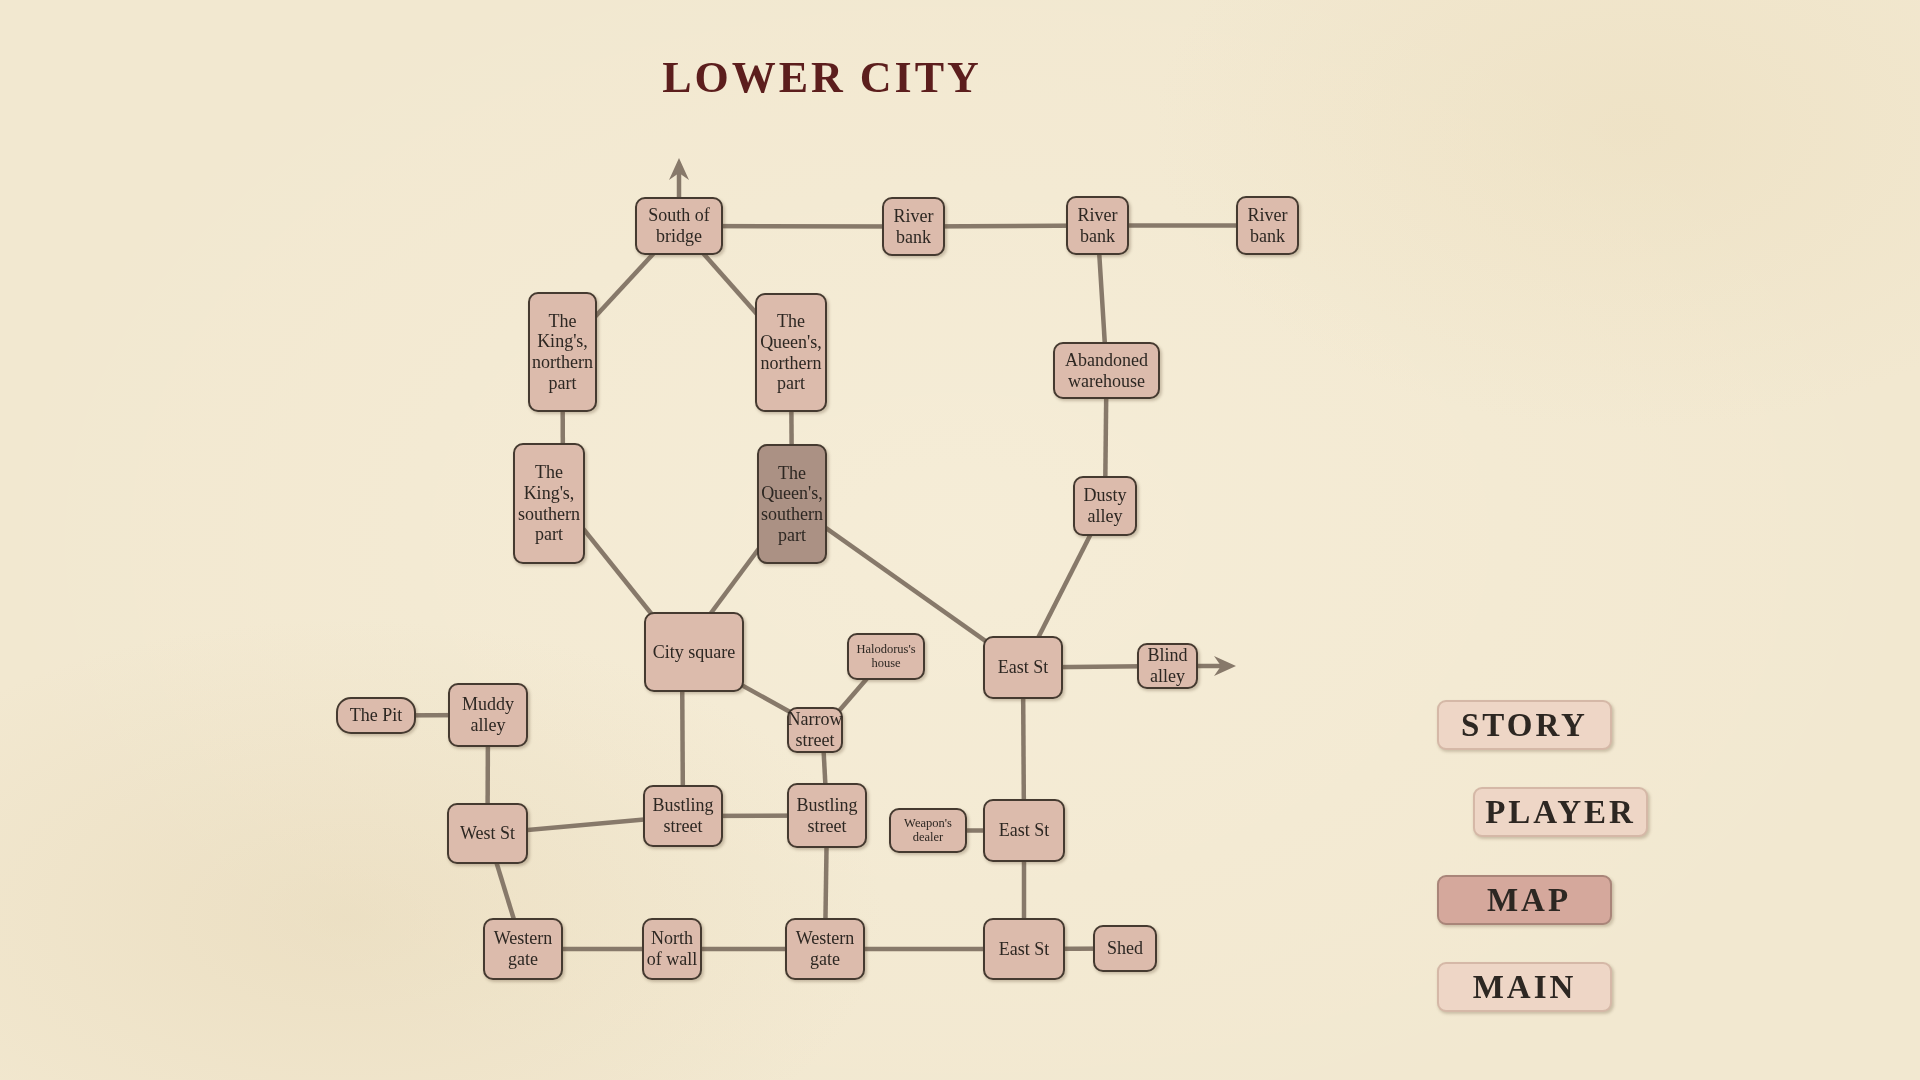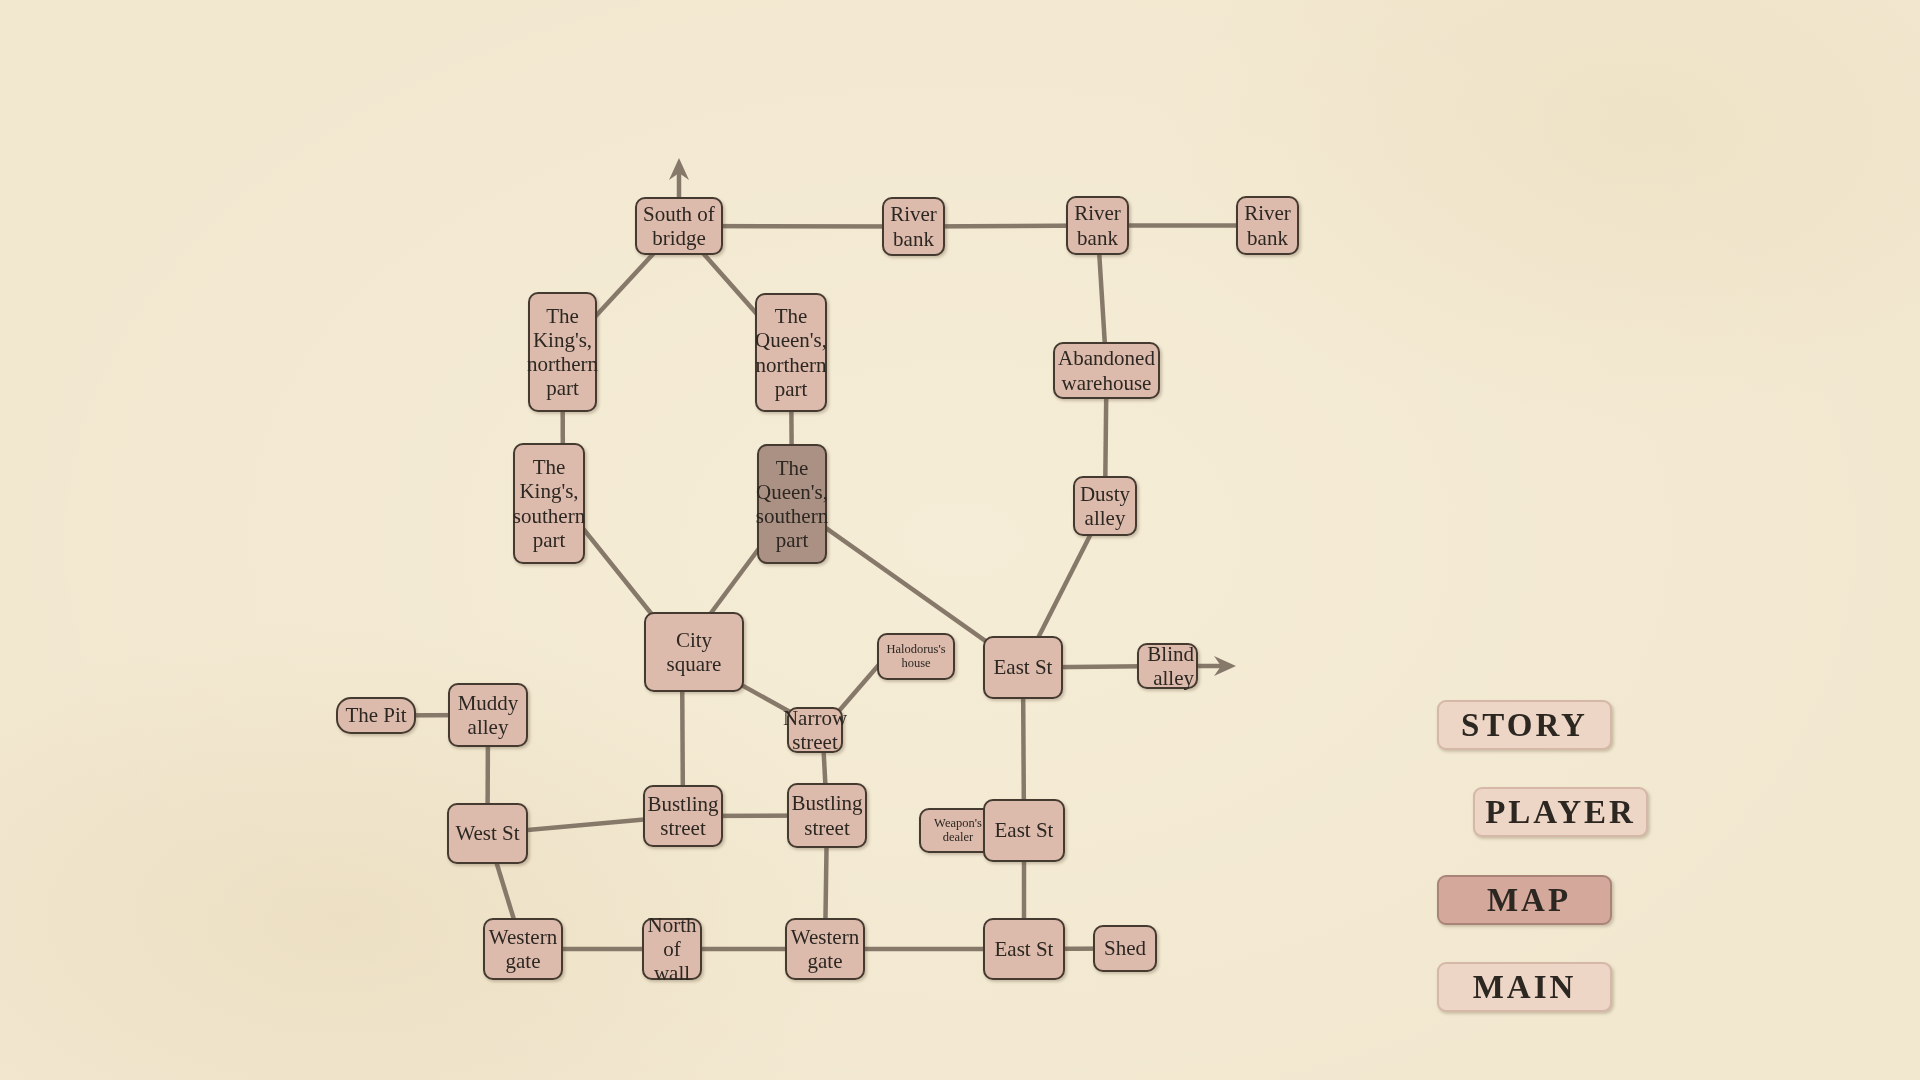--- a/index.html
+++ b/index.html
@@ -22,42 +22,43 @@
     font-size:44px; font-weight:bold; letter-spacing:3px; white-space:nowrap;
     color:var(--title-text);
   }
   svg.map-canvas{position:absolute; left:0; top:0; z-index:1;}
   svg.map-canvas line{stroke:var(--edge); stroke-width:4.5;}
   svg.map-canvas polygon{fill:var(--edge);}
   #nodes .node{
     position:absolute; z-index:2; box-sizing:border-box;
     display:flex; align-items:center; justify-content:center; text-align:center;
     background:var(--node-fill); border:2px solid var(--node-border); border-radius:10px;
-    color:#2d2722; font-size:21px; line-height:1.15; padding:2px;
+    color:#2d2722; font-size:18px; line-height:1.15; padding:2px;
     box-shadow:1.5px 2px 3px rgba(90,70,45,0.28);
   }
   #nodes .node.highlight{background:var(--node-highlight-fill);}
-  #nodes .node.small{font-size:12.5px; line-height:1.1;margin-left:30px;}
+  #nodes .node.small{font-size:12.5px; line-height:1.1;}
   .navbtn{
     position:absolute; left:1437px; width:175px; height:50px; z-index:3;
     display:flex; align-items:center; justify-content:center; box-sizing:border-box;
     background:var(--button-fill); border:2px solid rgba(165,130,110,0.35); border-radius:9px;
     font-family:"Liberation Serif","DejaVu Serif",serif;
     font-size:33px; font-weight:bold; letter-spacing:3px; color:var(--button-text);
     box-shadow:1.5px 2px 3px rgba(90,70,45,0.25); cursor:pointer;
   }
   .navbtn.active{background:var(--button-active-fill); border-color:#a5published;}
   .navbtn.active{border-color:#a98579;}
   .navbtn:nth-of-type(1){top:700px;} .navbtn:nth-of-type(2){top:787px;margin-left:36px;}
   .navbtn:nth-of-type(3){top:875px;padding-left:9px;} .navbtn:nth-of-type(4){top:962px;}
 </style>
 </head>
 <body>
 
 <div class="stage">
+  <div class="map-title">LOWER CITY</div>
   <svg class="map-canvas" id="edges" width="1920" height="1080">
       <line x1="679" y1="226" x2="913.5" y2="226.5"></line>
       <line x1="913.5" y1="226.5" x2="1097.5" y2="225.5"></line>
       <line x1="1097.5" y1="225.5" x2="1267.5" y2="225.5"></line>
       <line x1="1097.5" y1="225.5" x2="1106.5" y2="370.5"></line>
       <line x1="1106.5" y1="370.5" x2="1105" y2="506"></line>
       <line x1="1105" y1="506" x2="1023" y2="667.5"></line>
       <line x1="679" y1="226" x2="562.5" y2="352"></line>
       <line x1="679" y1="226" x2="791" y2="352.5"></line>
       <line x1="562.5" y1="352" x2="563" y2="503.5"></line>
@@ -128,21 +129,21 @@
       </div>
       <div class="node small" style="left: 847px; top: 633px; width: 78px; height: 47px;">
         <span>Halodorus's house</span>
       </div>
       <div class="node" style="left: 787px; top: 707px; width: 56px; height: 46px;">
         <span>Narrow street</span>
       </div>
       <div class="node" style="left: 983px; top: 636px; width: 80px; height: 63px;">
         <span>East St</span>
       </div>
-      <div class="node" style="left: 1137px; top: 643px; width: 61px; height: 46px; text-align: right;">
+      <div class="node" style="left: 1137px; top: 643px; width: 61px; height: 46px;">
         <span>Blind alley</span>
       </div>
       <div class="node" style="left: 336px; top: 697px; width: 80px; height: 37px; border-radius: 15px;">
         <span>The Pit</span>
       </div>
       <div class="node" style="left: 448px; top: 683px; width: 80px; height: 64px;">
         <span>Muddy alley</span>
       </div>
       <div class="node" style="left: 447px; top: 803px; width: 81px; height: 61px;">
         <span>West St</span>

